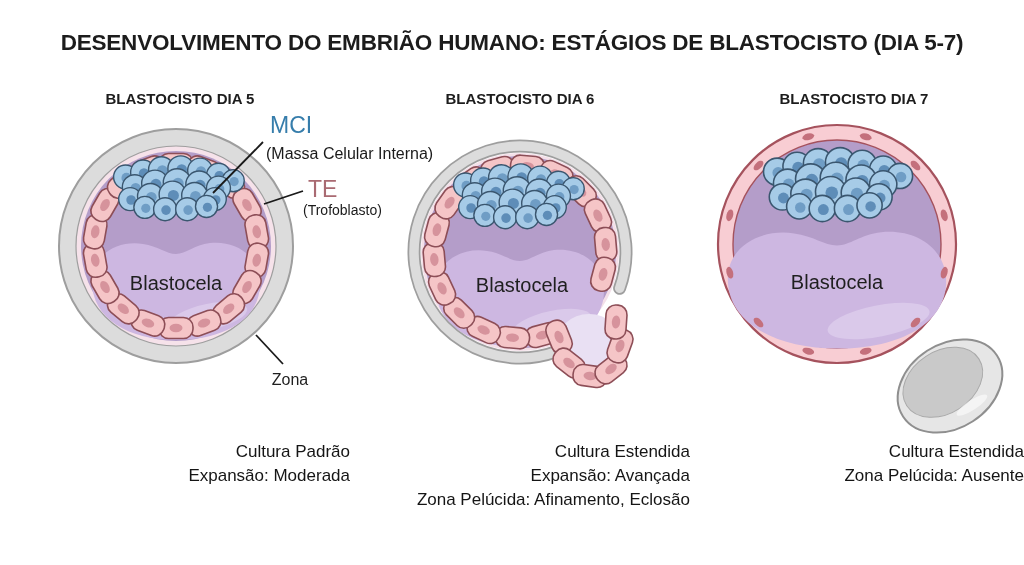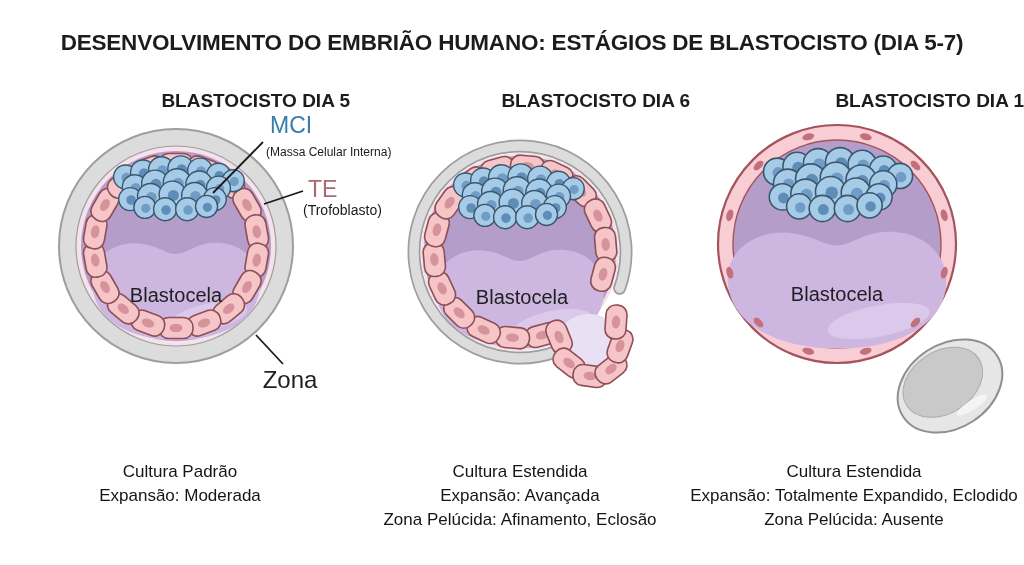--- a/index.html
+++ b/index.html
@@ -1,49 +1,49 @@
 <!DOCTYPE html>
 <html><head>
 <meta charset="utf-8">
 <style>
   html,body{margin:0;padding:0;background:#fff;}
   #stage{position:relative;width:1024px;height:565px;background:#ffffff;overflow:hidden;
          font-family:Liberation Sans, sans-serif;color:#1a1a1a;}
   .title{position:absolute;left:0;right:0;top:30px;text-align:center;
          font-size:22.5px;font-weight:700;letter-spacing:-0.2px;color:#1c1c1c;}
-  .panel-heading{position:absolute;top:90px;width:340px;text-align:right;
-         font-size:19px;font-weight:700;color:#1c1c1c;}
+  .panel-heading{position:absolute;top:90px;width:340px;text-align:center;
+         font-size:15px;font-weight:700;color:#1c1c1c;}
   #head5{left:10px;} #head6{left:350px;} #head7{left:684px;}
   svg{position:absolute;}
   #svg5{left:40px;top:124px;}
   #svg6{left:368px;top:124px;}
   #svg7{left:690px;top:118px;}
-  .cavity-label{position:absolute;width:200px;text-align:center;font-size:20px;color:#1f1f1f;margin-top:12px;}
+  .cavity-label{position:absolute;width:200px;text-align:center;font-size:20px;color:#1f1f1f;}
   #blasto5{left:76px;top:272px;} #blasto6{left:422px;top:274px;} #blasto7{left:737px;top:271px;}
   .ann{position:absolute;white-space:nowrap;}
   #mci-abbr{left:270px;top:112px;font-size:23px;color:#367dab;}
-  #mci-full{left:266px;top:145px;font-size:12px;color:#1a1a1a;}
+  #mci-full{left:266px;top:145px;font-size:16px;color:#1a1a1a;}
   #te-abbr{left:308px;top:176px;font-size:23px;color:#a96a72;}
   #te-full{left:303px;top:202px;font-size:14px;color:#1a1a1a;}
   #zona-label{left:230px;top:369px;width:120px;text-align:center;
-              font-size:24px;line-height:22px;color:#1f1f1f;}
-  .caption{position:absolute;top:460px;width:340px;text-align:center;
+              font-size:16px;line-height:22px;color:#1f1f1f;}
+  .caption{position:absolute;top:440px;width:340px;text-align:right;
            font-size:17px;line-height:24px;color:#151515;white-space:nowrap;}
   #cap5{left:10px;} #cap6{left:350px;} #cap7{left:684px;}
 </style>
 </head>
 <body>
 
 <div id="stage">
 
   <div class="title">DESENVOLVIMENTO DO EMBRIÃO HUMANO: ESTÁGIOS DE BLASTOCISTO (DIA 5-7)</div>
 
   <div class="panel-heading" id="head5">BLASTOCISTO DIA 5</div>
   <div class="panel-heading" id="head6">BLASTOCISTO DIA 6</div>
-  <div class="panel-heading" id="head7">BLASTOCISTO DIA 1</div>
+  <div class="panel-heading" id="head7">BLASTOCISTO DIA 7</div>
 
   <svg id="svg5" width="290" height="290" viewBox="0 0 290 290">
     <defs>
       <g id="tcell">
         <rect x="-17" y="-10.5" width="34" height="21" rx="9.5" fill="#f5c5c7" stroke="#8d4e57" stroke-width="1.6"></rect>
         <ellipse rx="6.5" ry="4.2" fill="#d6939c"></ellipse>
       </g>
       <g id="icm">
         <circle cx="-57" cy="-25" r="13" fill="#a6cbe7" stroke="#3a566f" stroke-width="1.5"></circle>
           <circle cx="-56" cy="-24" r="5.5" fill="#6f9dc5"></circle>
@@ -228,17 +228,16 @@
     <div>Cultura Padrão</div>
     <div>Expansão: Moderada</div>
   </div>
   <div class="caption" id="cap6">
     <div>Cultura Estendida</div>
     <div>Expansão: Avançada</div>
     <div>Zona Pelúcida: Afinamento, Eclosão</div>
   </div>
   <div class="caption" id="cap7">
     <div>Cultura Estendida</div>
-    <div>Expansão: Totalmente Expandido, Eclodido</div>
     <div>Zona Pelúcida: Ausente</div>
   </div>
 
 </div>
 
 </body></html>

